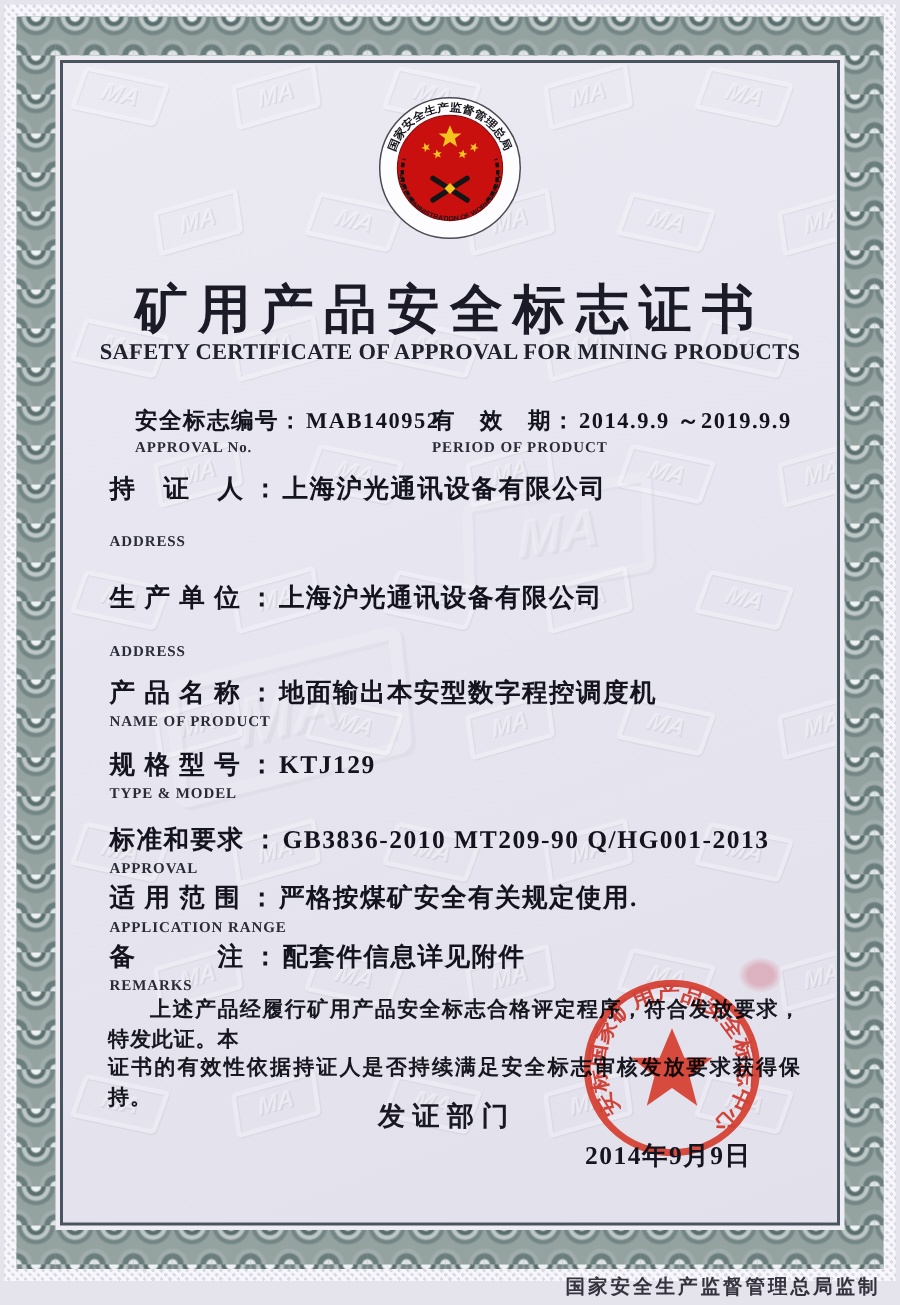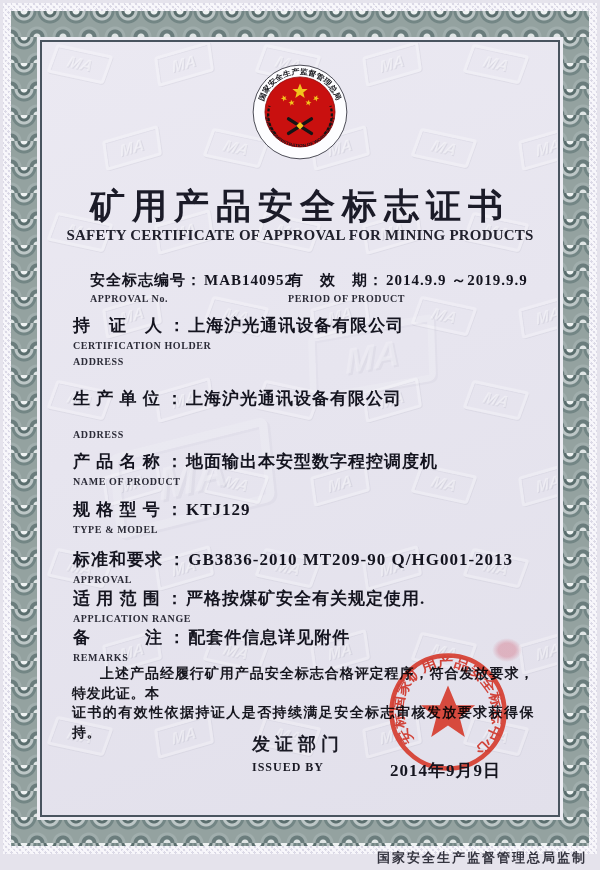--- a/index.html
+++ b/index.html
@@ -176,21 +176,20 @@
     </div>
     <div class="field small" style="left:288px;top:271px">
       <div class="field-main">
         <span class="flabel">有　效　期：</span><span>2014.9.9 ～2019.9.9</span>
       </div>
       <div class="field-en">PERIOD OF PRODUCT</div>
     </div>
 
     <div class="field" style="top:314px">
       <div class="field-main"><span class="flabel">持　证　人 ：</span><span>上海沪光通讯设备有限公司</span></div>
-      <div class="field-en">CERTIFICATION HOLDER</div>
     </div>
 
     <div class="field" style="top:353px">
       <div class="field-en">ADDRESS</div>
     </div>
 
     <div class="field" style="top:387px">
       <div class="field-main"><span class="flabel">生 产 单 位 ：</span><span>上海沪光通讯设备有限公司</span></div>
     </div>
 
@@ -223,21 +222,20 @@
       <div class="field-en">APPLICATION RANGE</div>
     </div>
 
     <div class="statement">
       <div class="indent">上述产品经履行矿用产品安全标志合格评定程序，符合发放要求，特发此证。本</div>
       <div>证书的有效性依据持证人是否持续满足安全标志审核发放要求获得保持。</div>
     </div>
 
     <div class="issued">
       <div class="issued-zh">发证部门</div>
-      <div class="issued-en">ISSUED BY</div>
     </div>
 
     <div class="smudge"></div>
 
     <svg class="stamp" viewBox="0 0 124 124">
       <defs>
         <path id="stampStar" d="M0,-10 L2.9,-3.1 L9.5,-3.1 L4.1,1.2 L5.9,8.1 L0,4 L-5.9,8.1 L-4.1,1.2 L-9.5,-3.1 L-2.9,-3.1 Z"></path>
         <path id="stampArc" d="M 18,62 A 44,44 0 1 1 105.9,62 A 44,44 0 1 1 18,62" fill="none"></path>
       </defs>
       <circle cx="62" cy="62" r="56.5" fill="none" stroke="#d5392b" stroke-width="4.6"></circle>

